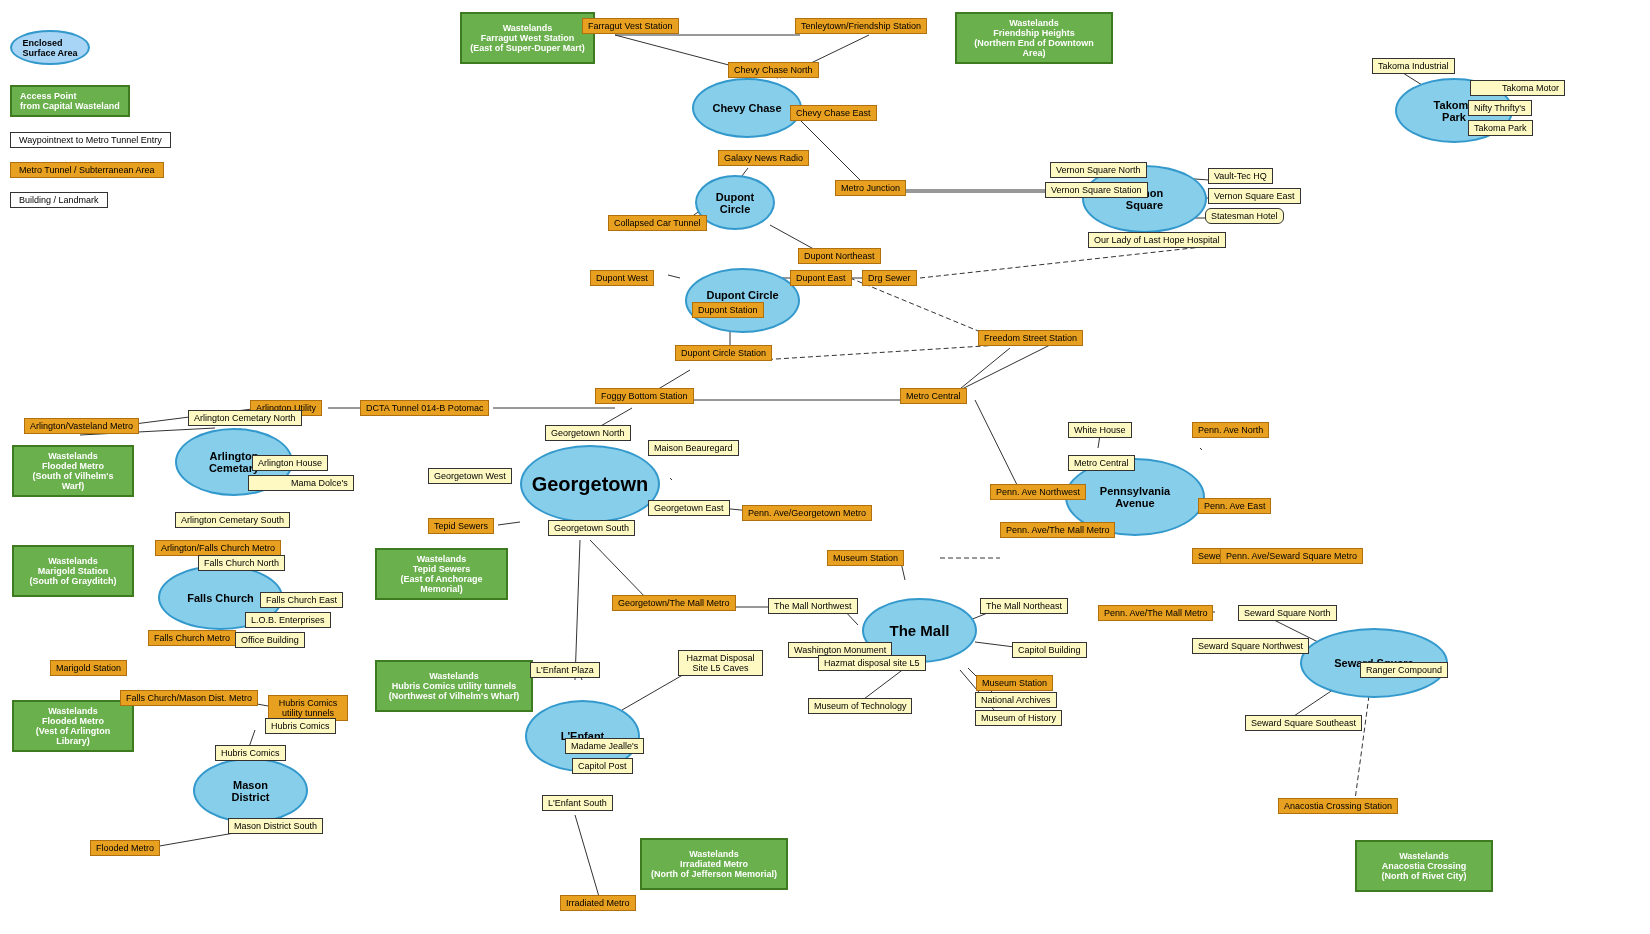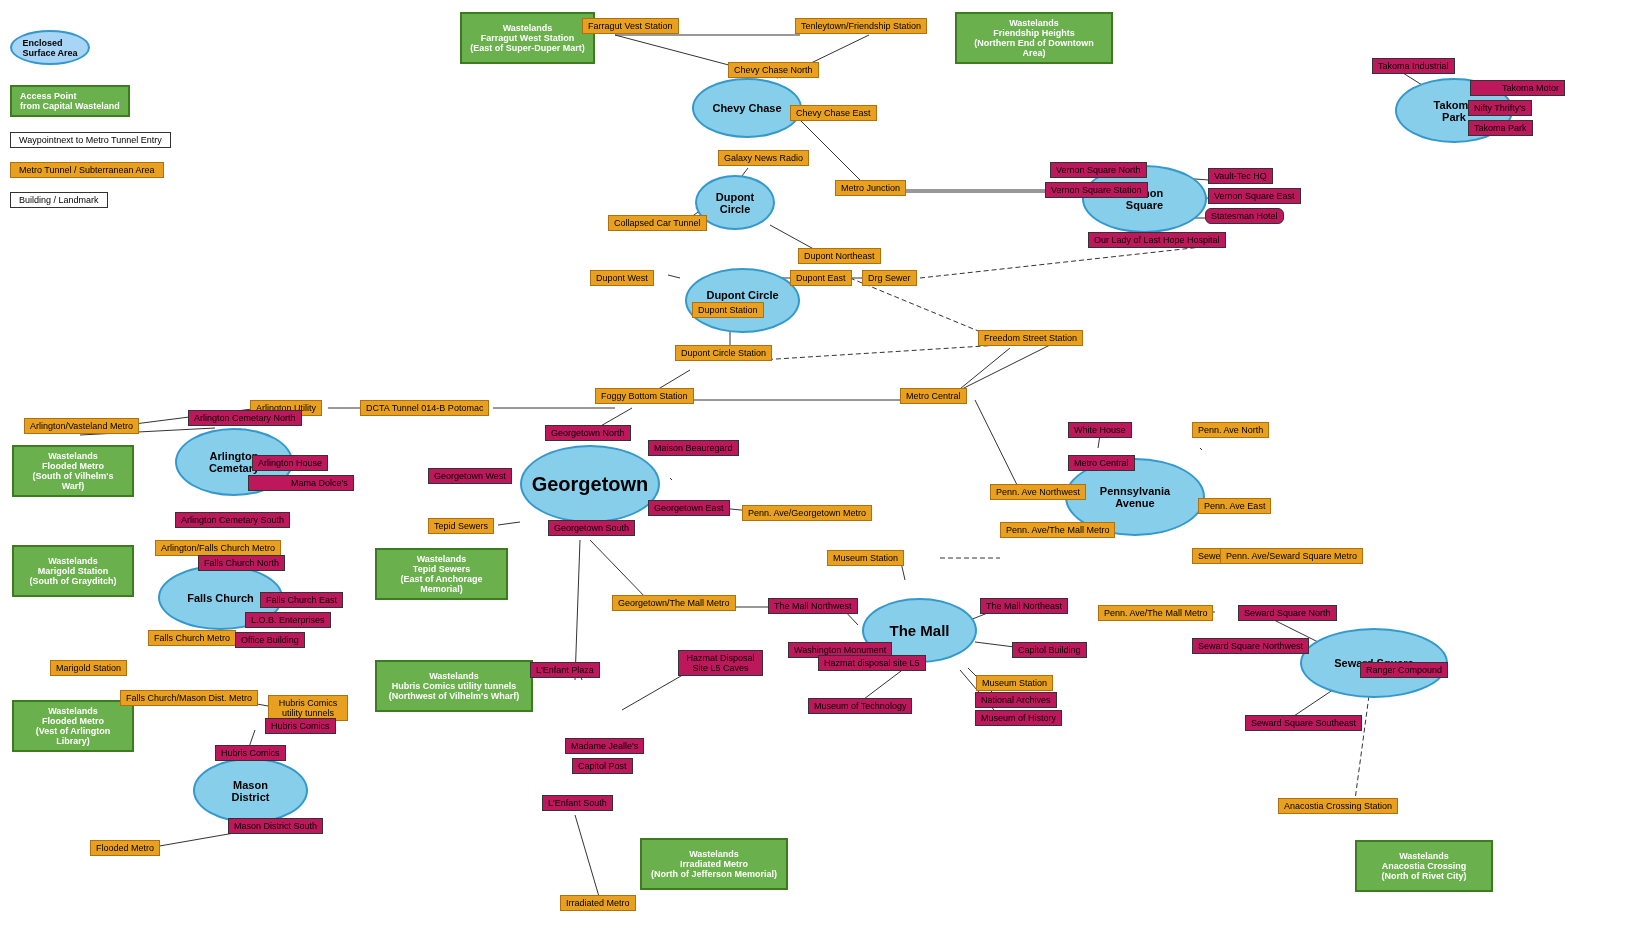--- a/index.html
+++ b/index.html
@@ -60,21 +60,21 @@
       background: #e8a020;
       border: 1px solid #b07010;
       color: #000;
       font-size: 9px;
       padding: 2px 5px;
       white-space: nowrap;
     }
 
     
     .node-waypoint {
-      background: #be185d;
+      background: #fef9c3;
       border: 1px solid #333;
       color: #000;
       font-size: 9px;
       padding: 2px 5px;
       white-space: nowrap;
     }
 
     
     .lines-svg {
       position: absolute;
@@ -373,20 +373,23 @@
   </div>
 
   <div class="node node-location" style="left:158px;top:565px;width:125px;height:65px;">
     <span>Falls Church</span>
   </div>
 
   <div class="node node-location" style="left:193px;top:758px;width:115px;height:65px;">
     <span>Mason<br>District</span>
   </div>
 
+  <div class="node node-location" style="left:525px;top:700px;width:115px;height:72px;">
+    <span>L'Enfant</span>
+  </div>
 
   <div class="node node-location" style="left:862px;top:598px;width:115px;height:65px;font-size:15px;">
     <span>The Mall</span>
   </div>
 
   <div class="node node-location" style="left:1065px;top:458px;width:140px;height:78px;">
     <span>Pennsylvania<br>Avenue</span>
   </div>
 
   <div class="node node-location" style="left:1300px;top:628px;width:148px;height:70px;">

